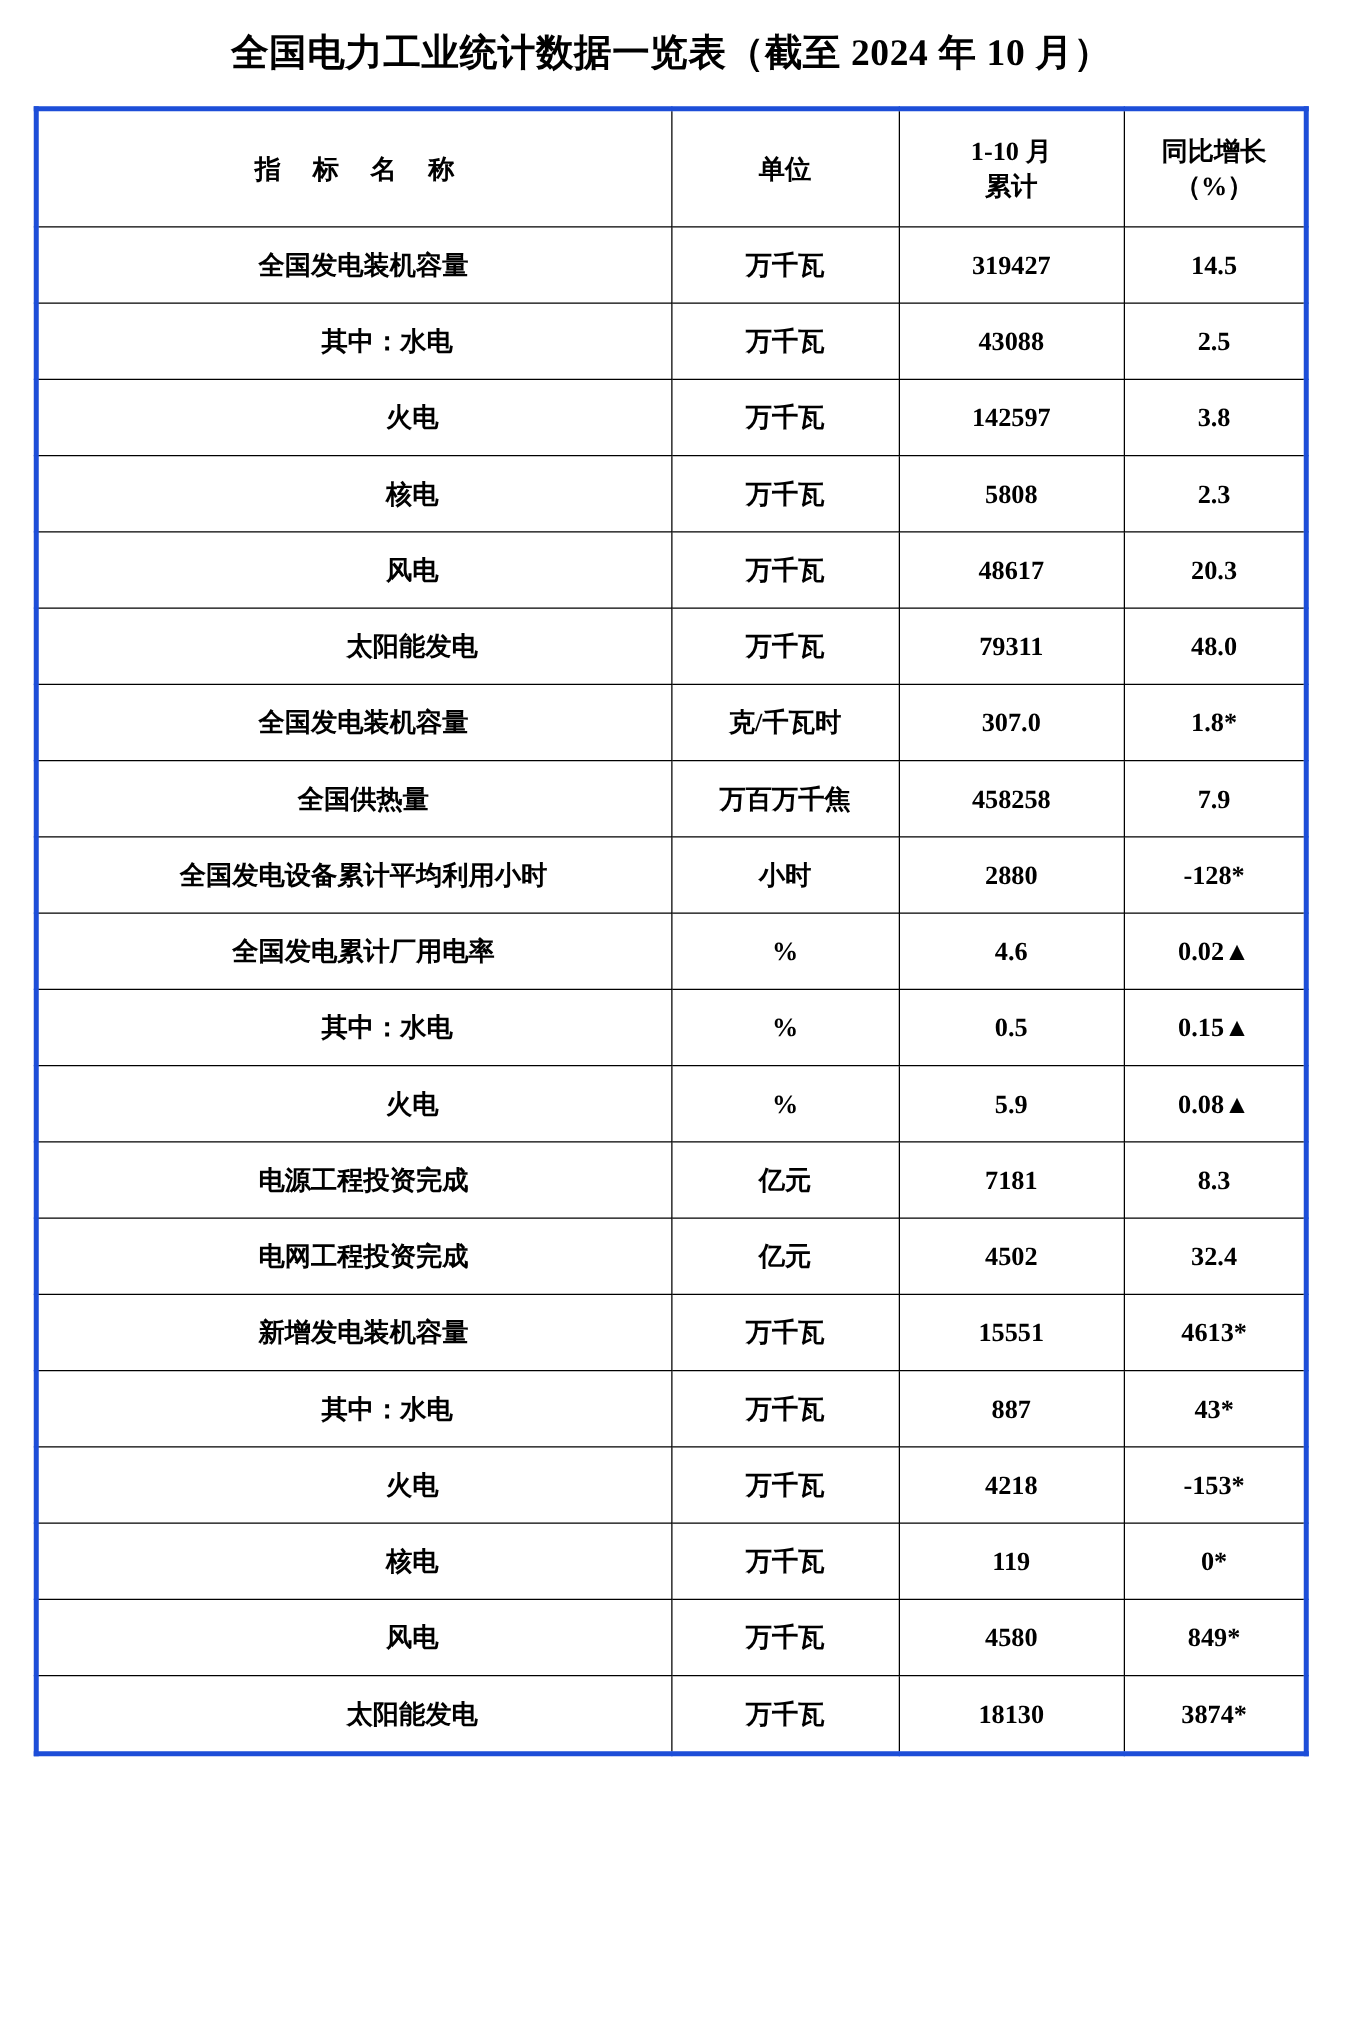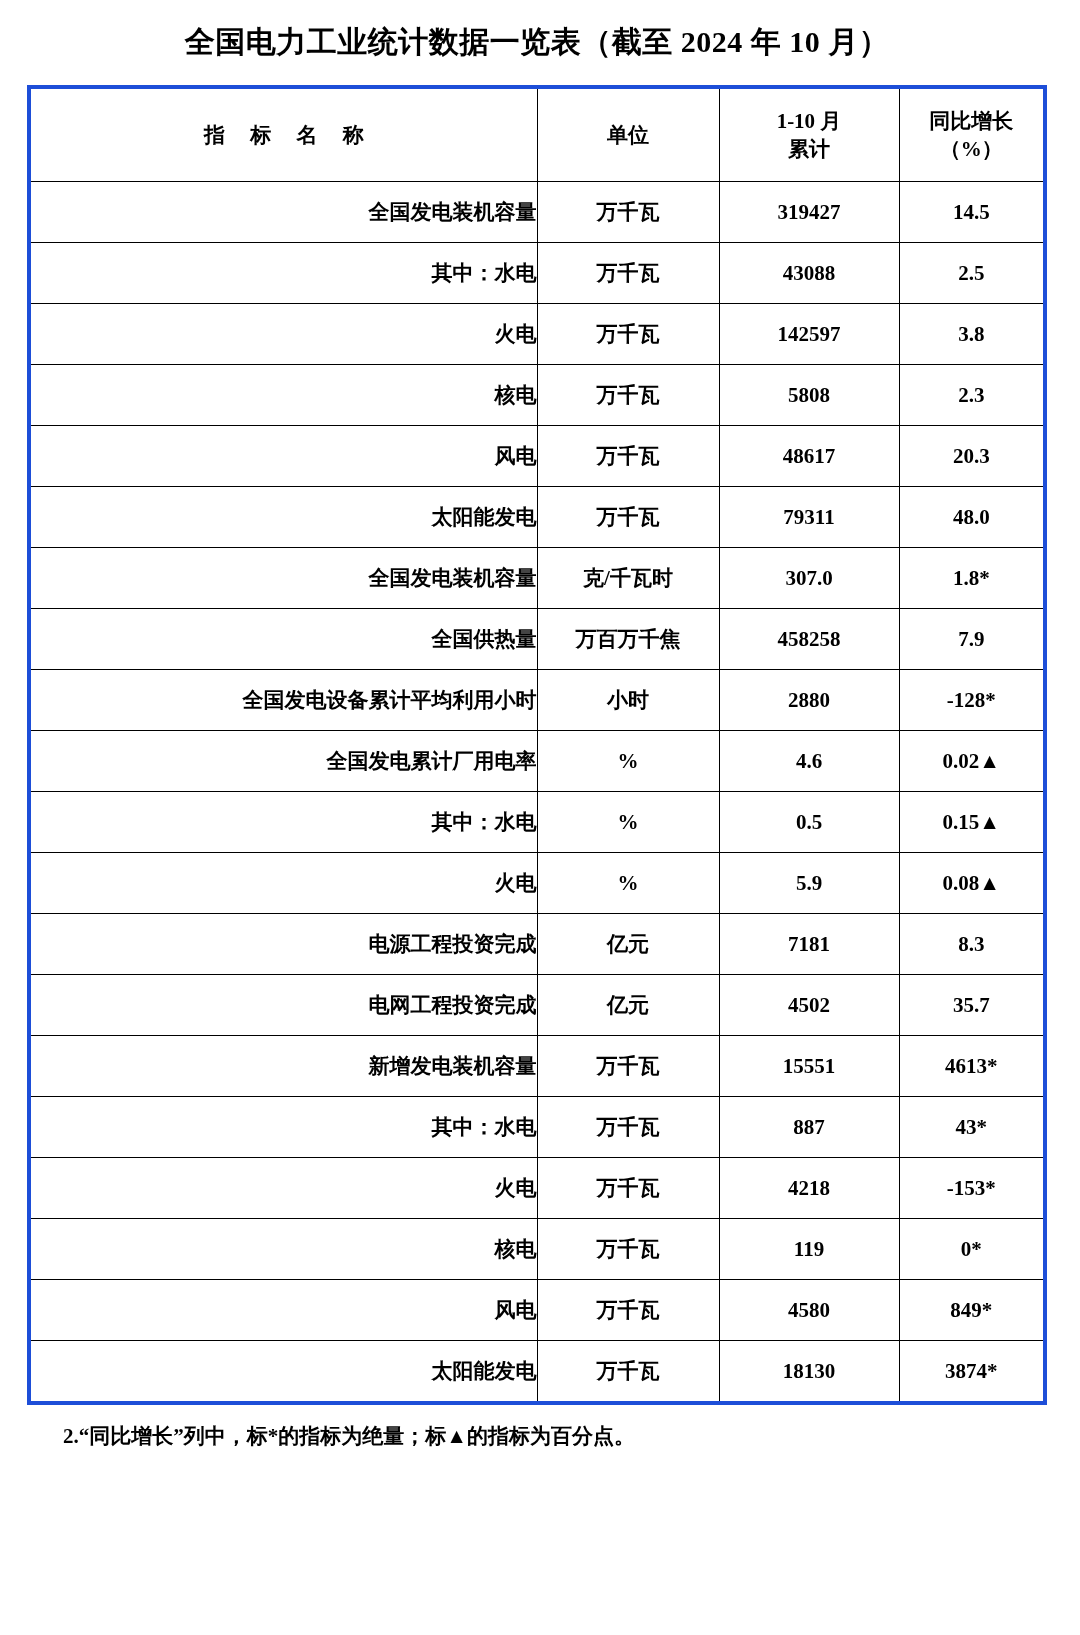--- a/index.html
+++ b/index.html
@@ -58,21 +58,21 @@
     letter-spacing: 10px;
     padding-left: 10px;
   }
   tbody td {
     height: 60px;
     vertical-align: middle;
     text-align: center;
     font-size: 21.5px;
   }
   tbody td.name {
-    text-align: right;
+    text-align: center;
     padding-left: 14px;
   }
   tbody td.name.indent1 {
     padding-left: 52px;
   }
   tbody td.name.indent2 {
     padding-left: 92px;
   }
   .notes {
     width: 1016px;
@@ -197,21 +197,21 @@
         <tr>
           <td class="name">电源工程投资完成</td>
           <td>亿元</td>
           <td>7181</td>
           <td>8.3</td>
         </tr>
         <tr>
           <td class="name">电网工程投资完成</td>
           <td>亿元</td>
           <td>4502</td>
-          <td>35.7</td>
+          <td>32.4</td>
         </tr>
         <tr>
           <td class="name">新增发电装机容量</td>
           <td>万千瓦</td>
           <td>15551</td>
           <td>4613*</td>
         </tr>
         <tr>
           <td class="name indent1">其中：水电</td>
           <td>万千瓦</td>
@@ -239,16 +239,15 @@
         <tr>
           <td class="name indent2">太阳能发电</td>
           <td>万千瓦</td>
           <td>18130</td>
           <td>3874*</td>
         </tr>
       </tbody>
   </table>
 
   <div class="notes">
-    <div class="note-line note-2">2.“同比增长”列中，标*的指标为绝量；标▲的指标为百分点。</div>
   </div>
 
 </div>
 
 </body></html>

